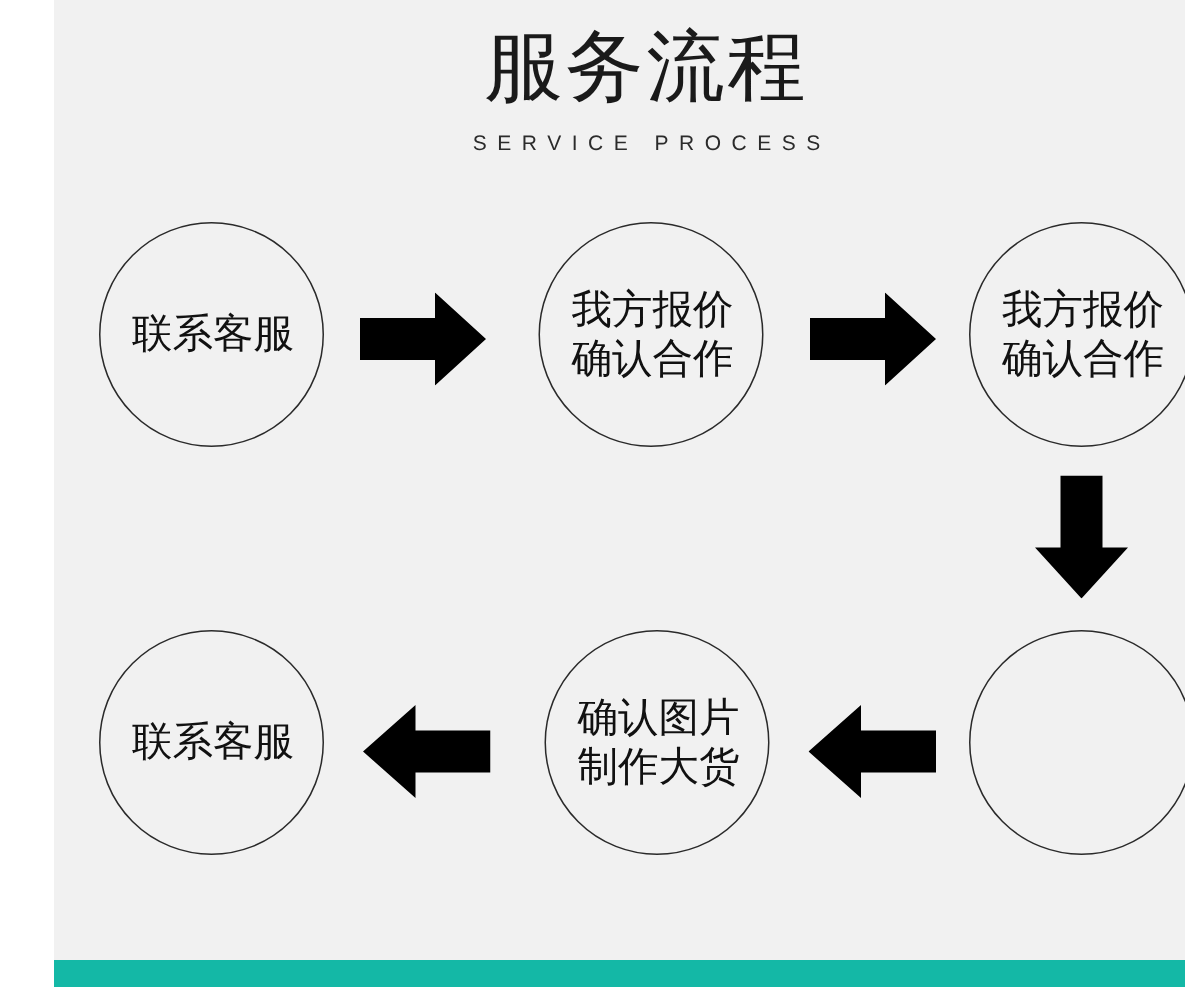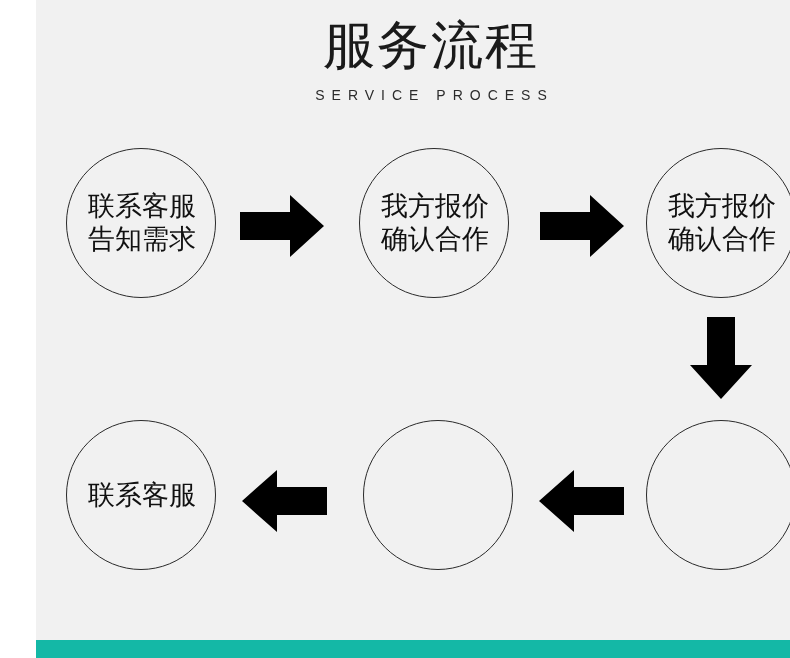--- a/index.html
+++ b/index.html
@@ -88,21 +88,20 @@
   <div id="canvas-bg"></div>
 
   <div id="header">
     <div id="title">服务流程</div>
     <div id="subtitle">SERVICE PROCESS</div>
   </div>
 
   <div class="node" style="left:30px; top:148px;">
     <div class="node-label">
       <span class="ln">联系客服</span>
-      <span class="ln">告知需求</span>
     </div>
   </div>
 
   <div class="node" style="left:323px; top:148px;">
     <div class="node-label">
       <span class="ln">我方报价</span>
       <span class="ln">确认合作</span>
     </div>
   </div>
 
@@ -113,20 +112,22 @@
     </div>
   </div>
 
   <div class="node" style="left:610px; top:420px;">
     <div class="node-label">
     </div>
   </div>
 
   <div class="node" style="left:327px; top:420px;">
     <div class="node-label">
+      <span class="ln">确认图片</span>
+      <span class="ln">制作大货</span>
     </div>
   </div>
 
   <div class="node" style="left:30px; top:420px;">
     <div class="node-label">
       <span class="ln">联系客服</span>
     </div>
   </div>
 
   <div class="arrow" style="left:204px; top:195px;">

